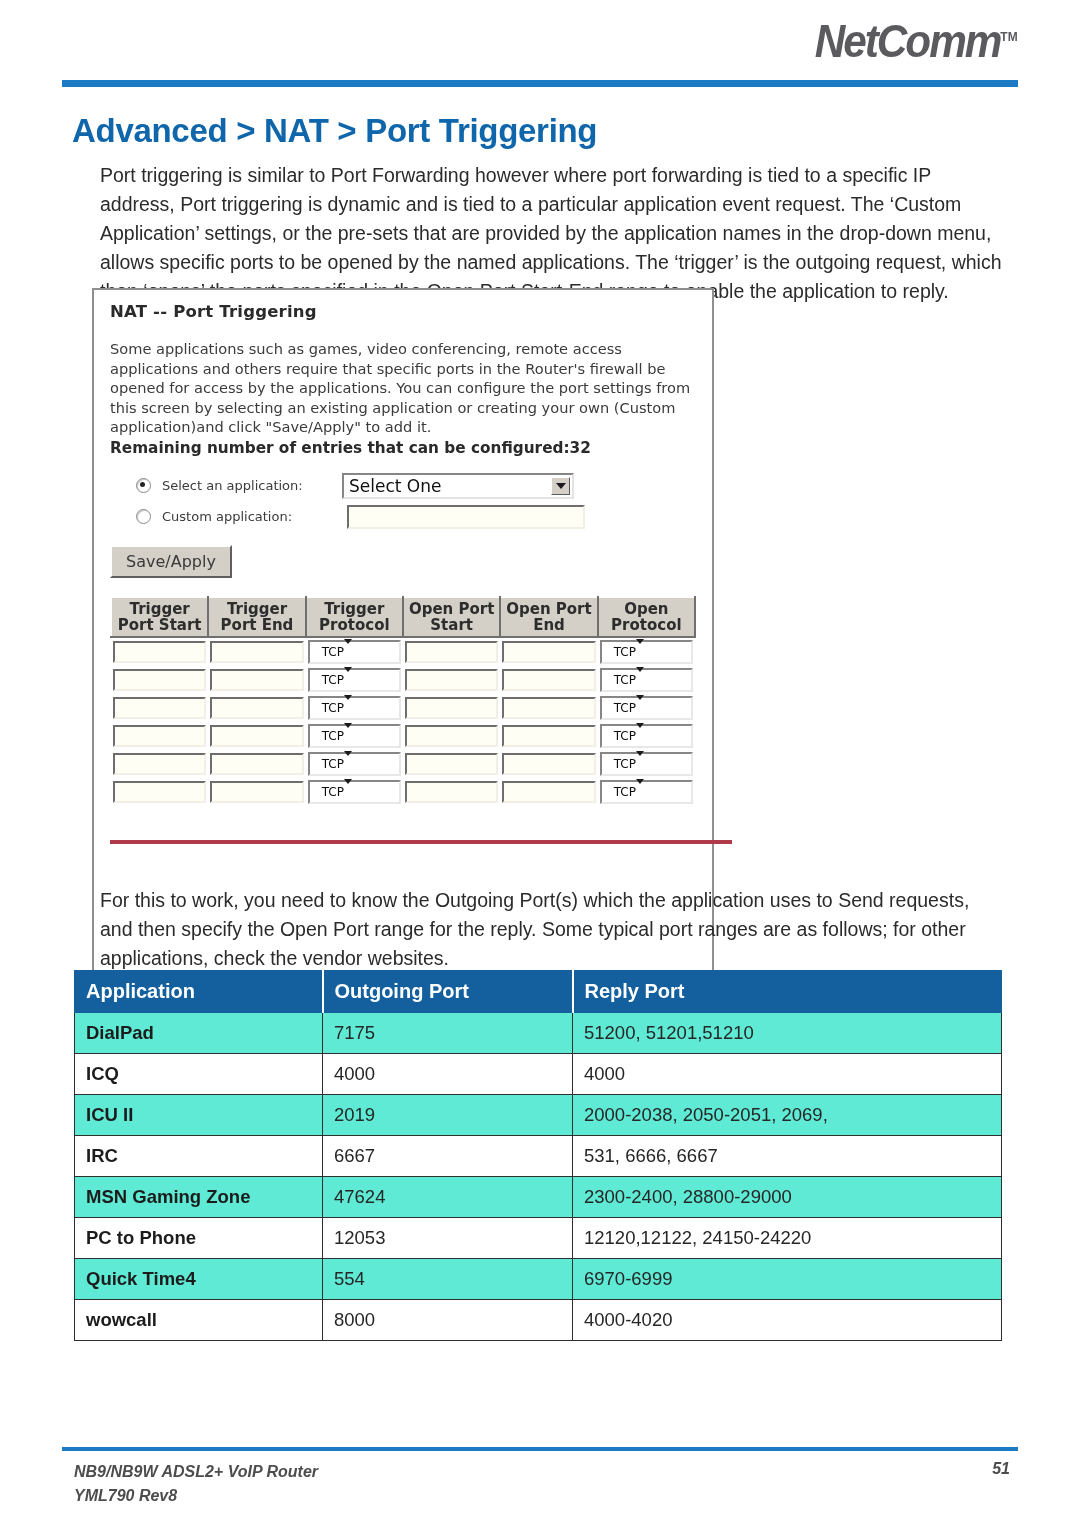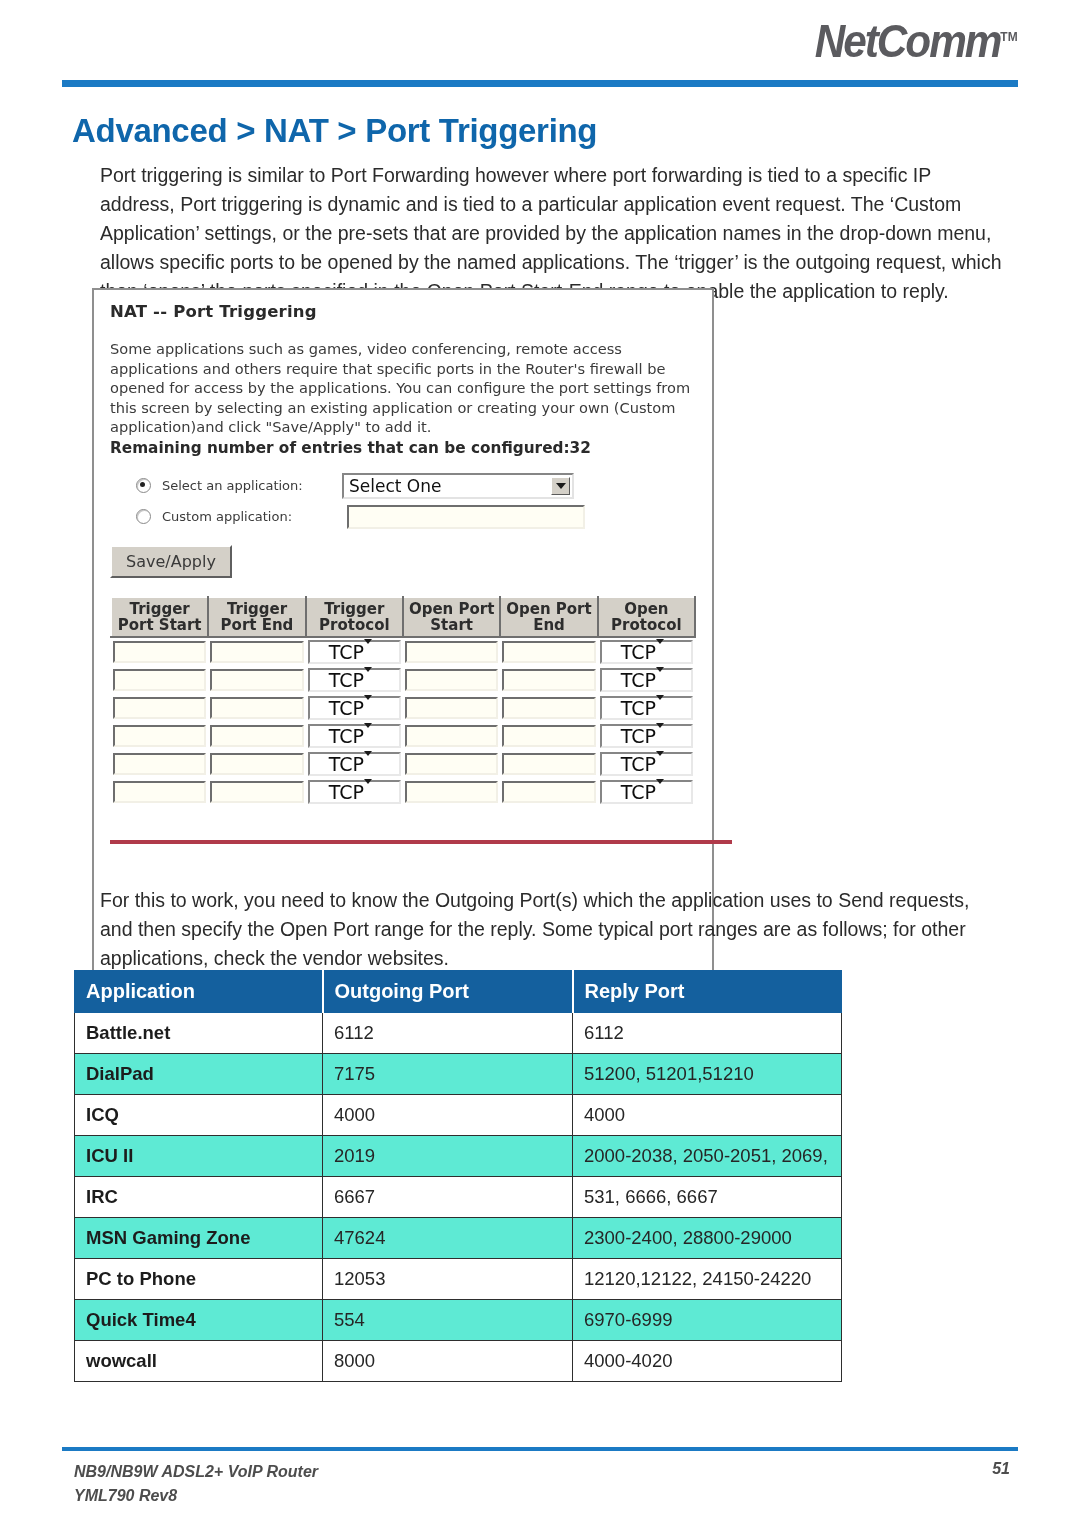--- a/index.html
+++ b/index.html
@@ -252,40 +252,40 @@
     height: 24px;
     border: 2px solid;
     border-color: #868686 #e8e8e8 #e8e8e8 #868686;
     background: #ffffff;
     position: relative;
     display: flex;
     align-items: center;
     box-sizing: border-box;
   }
   .cell-select .sel-text {
-    font-size: 19px;
+    font-size: 12px;
     color: #0e0e0e;
-    padding-left: 19px;
+    padding-left: 12px;
   }
   .cell-select .arrow-btn {
     right: 2px; top: 2px;
     width: 17px; height: 16px;
   }
   .cell-select .arrow-btn .tri {
     border-left-width: 4px;
     border-right-width: 4px;
     border-top-width: 5px;
   }
 
   
   .ref-table {
     position: absolute;
     left: 74px;
     top: 970px;
-    width: 768px;
+    width: 928px;
     border-collapse: collapse;
     table-layout: fixed;
   }
   .ref-table th {
     background: #14609e;
     color: #ffffff;
     font-size: 20px;
     font-weight: bold;
     text-align: left;
     padding: 9px 11px;
@@ -577,25 +577,20 @@
       <col>
   </colgroup>
   <thead>
     <tr>
       <th>Application</th>
       <th>Outgoing Port</th>
       <th>Reply Port</th>
     </tr>
   </thead>
   <tbody id="ref-body">
-      <tr class="plain">
-        <td class="app">Battle.net</td>
-        <td>6112</td>
-        <td>6112</td>
-      </tr>
       <tr class="alt">
         <td class="app">DialPad</td>
         <td>7175</td>
         <td>51200, 51201,51210</td>
       </tr>
       <tr class="plain">
         <td class="app">ICQ</td>
         <td>4000</td>
         <td>4000</td>
       </tr>

